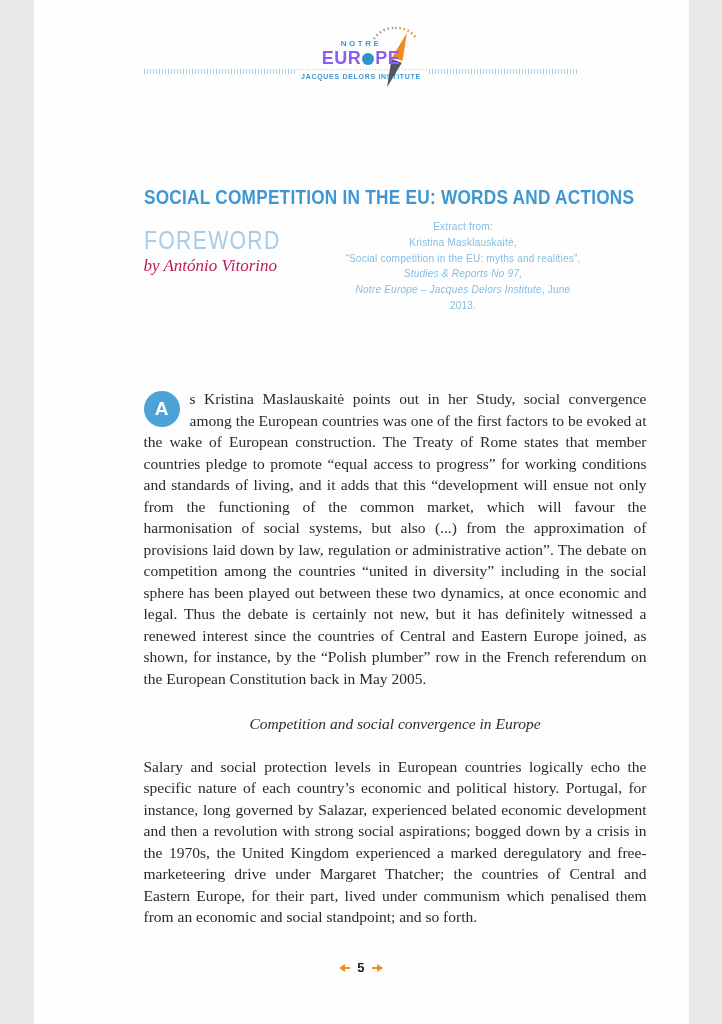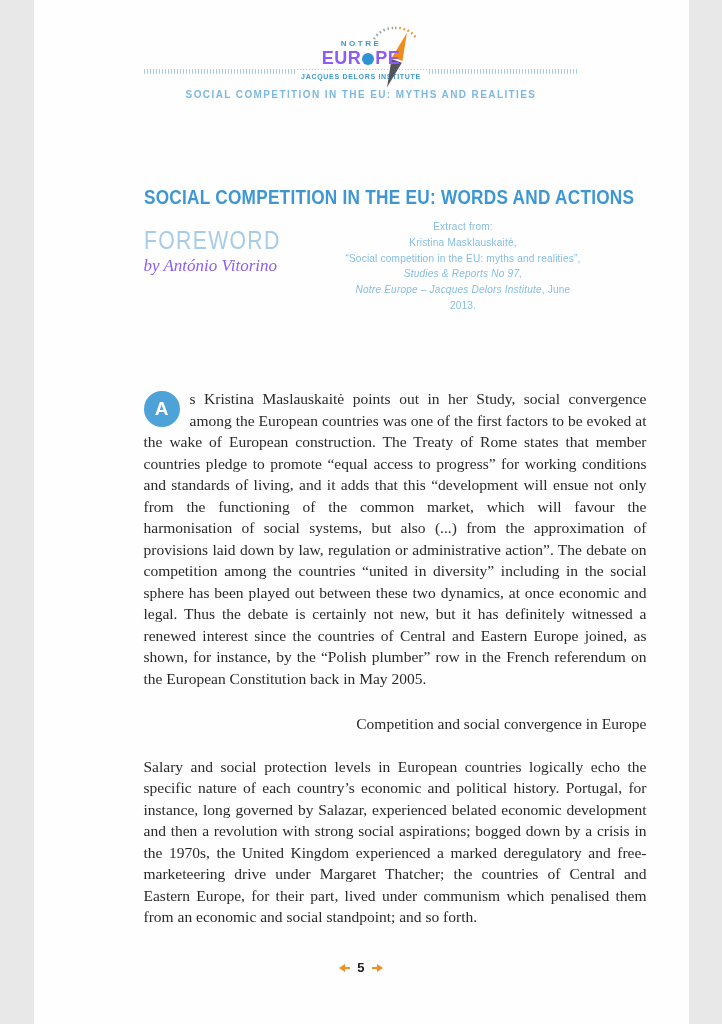--- a/index.html
+++ b/index.html
@@ -46,21 +46,21 @@
     transform:scaleX(.86);transform-origin:left center;
   }
   .section-label{
     position:absolute;left:110px;top:226px;white-space:nowrap;
     font-size:25px;font-weight:normal;letter-spacing:1.5px;color:#a6cce9;
     transform:scaleX(.85);transform-origin:left center;
   }
   .byline{
     position:absolute;left:110px;top:256px;
     font-family:"Liberation Serif",serif;font-style:italic;
-    font-size:17px;color:#8b5cf6;
+    font-size:17px;color:#be185d;
   }
   
   .extract{
     position:absolute;right:106px;top:219px;width:250px;text-align:center;
     font-size:10.5px;line-height:15.8px;color:#85bde2;letter-spacing:.2px;
     transform:scaleX(.96);transform-origin:right center;
   }
   .extract .it{font-style:italic;}
   
   .body-copy{
@@ -68,21 +68,21 @@
     font-family:"Liberation Serif",serif;font-size:15.5px;line-height:21.5px;
     color:#2a2a2a;text-align:justify;
   }
   .dropcap{
     float:left;width:36px;height:36px;border-radius:50%;
     background:#4da3d8;color:#fff;text-align:center;
     font-family:"Liberation Sans",sans-serif;font-size:19px;font-weight:bold;
     line-height:36px;margin:3px 10px 4px 0;
   }
   .subheading{
-    margin:24px 0 21px 0;text-align:right;
+    font-style:italic;margin:24px 0 21px 0;text-align:center;
   }
   .para{margin:0;}
   
   .footer{
     position:absolute;top:960px;left:0;width:100%;
     display:flex;align-items:center;justify-content:center;gap:7px;
   }
   .page-num{
     font-size:13px;font-weight:bold;color:#222;
     font-family:"Liberation Sans",sans-serif;letter-spacing:.5px;
@@ -106,21 +106,20 @@
   <div class="logo-europe"><span>EUR</span><span class="logo-dot"></span><span>PE</span></div>
   <svg class="needle" width="26" height="58" viewBox="0 0 26 58">
     <polygon points="13,0 18.5,28 7.5,28" fill="#ef8c1e"></polygon>
     <polygon points="7.5,30 18.5,30 13,58" fill="#55555c"></polygon>
   </svg>
   <div class="tickline"></div>
   <div class="institute-row">
     <span>JACQUES DELORS INSTITUTE</span>
   </div>
 
-  <div class="running-title">SOCIAL COMPETITION IN THE EU: MYTHS AND REALITIES</div>
 
   <div class="doc-title">SOCIAL COMPETITION IN THE EU: WORDS AND ACTIONS</div>
   <div class="section-label">FOREWORD</div>
   <div class="byline">by António Vitorino</div>
 
   <div class="extract">
     <div>Extract from:</div>
     <div>Kristina Masklauskaitė,</div>
     <div>“Social competition in the EU: myths and realities”,</div>
     <div class="it">Studies &amp; Reports No 97,</div>

